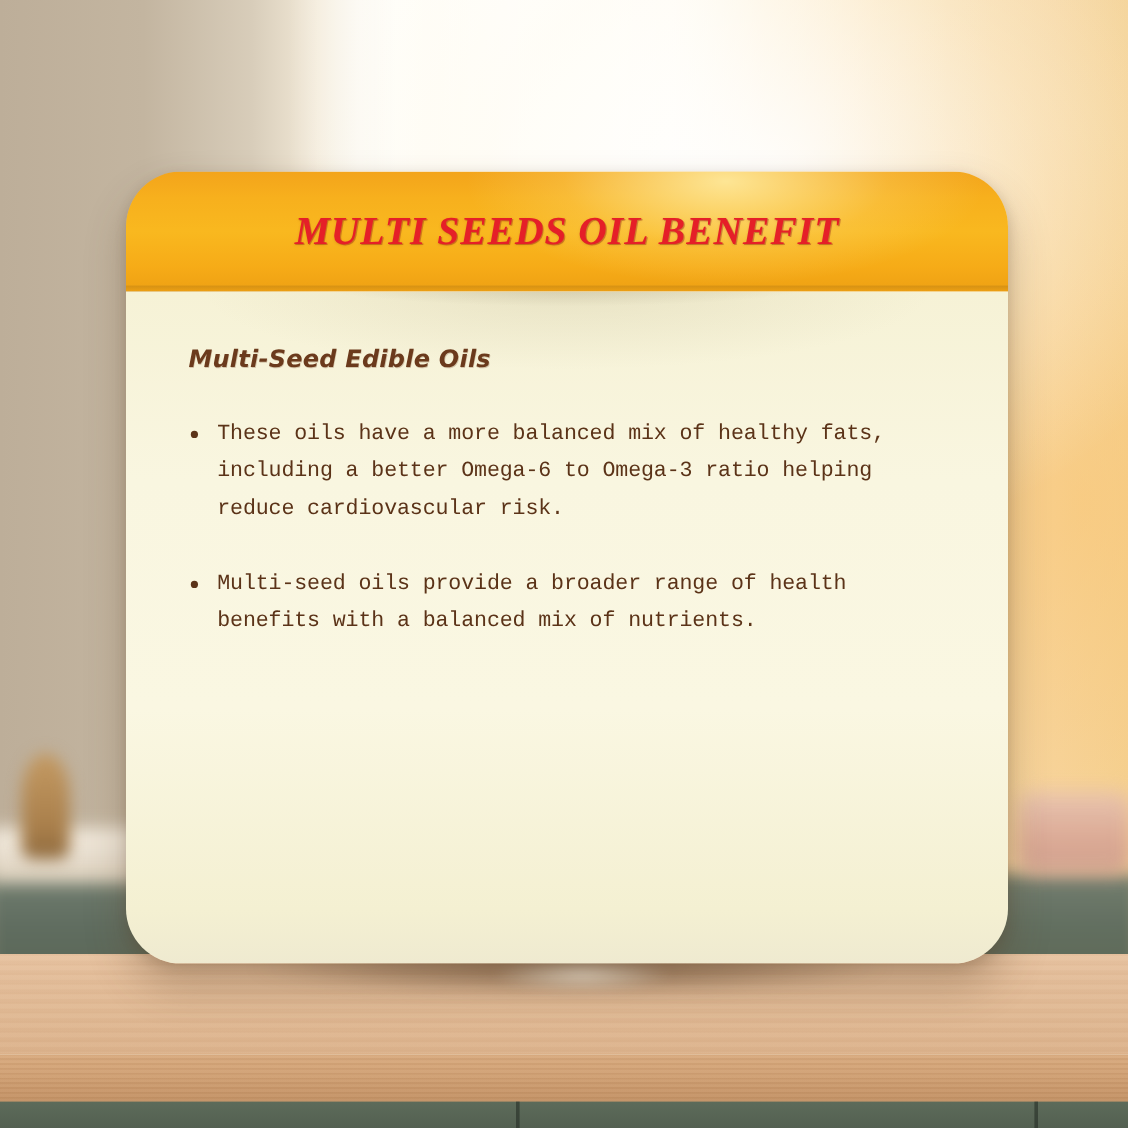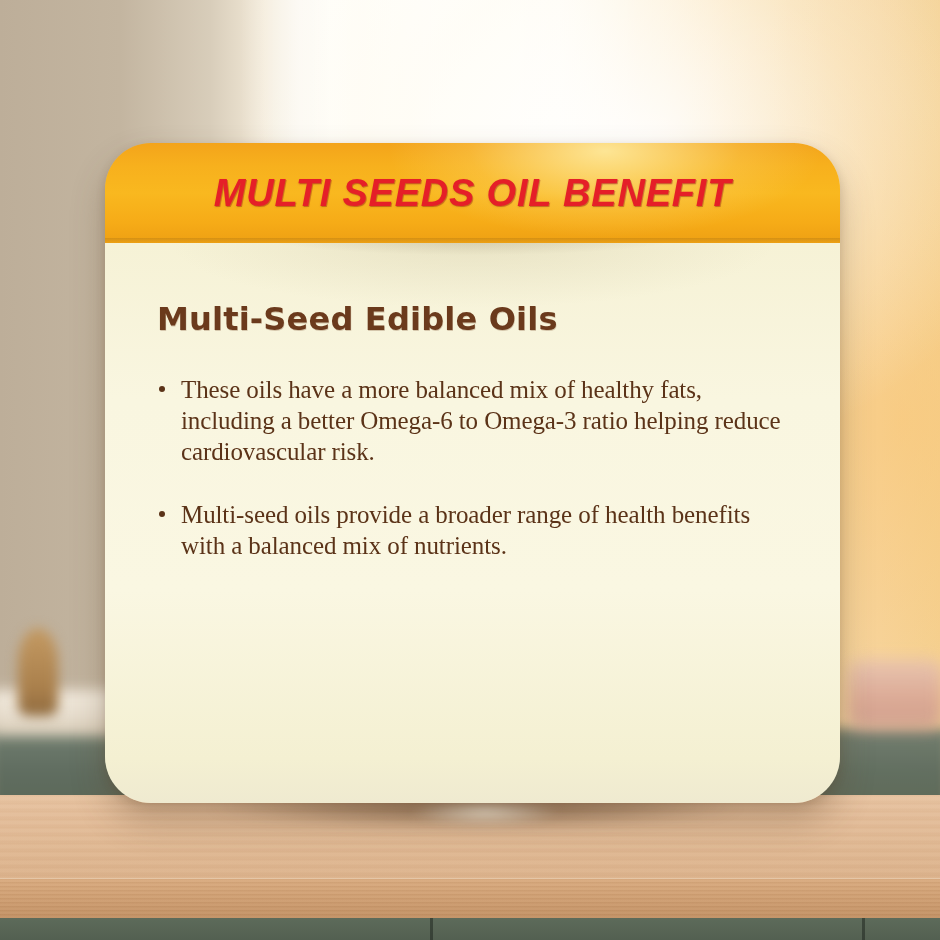--- a/index.html
+++ b/index.html
@@ -243,22 +243,22 @@
   }
   .card-header::after {
     content: "";
     position: absolute;
     left: 0; right: 0; bottom: 0;
     height: 5px;
     background: linear-gradient(to bottom, rgba(120,82,20,0.22), rgba(120,82,20,0));
   }
 
   .header-title {
-    font-family: Liberation Sans, sans-serif;
-    font-size: 38px;
+    font-family: Liberation Serif, serif;
+    font-size: 33px;
     font-weight: bold;
     font-style: italic;
     letter-spacing: 0.8px;
     color: #e51f28;
     text-shadow:
       1px 1px 0 rgba(140,20,22,0.35),
       0 1px 2px rgba(150,60,10,0.25);
     white-space: nowrap;
     margin: 16px;
     padding: 0 10px;
@@ -277,40 +277,41 @@
     content: "";
     position: absolute;
     left: 0; right: 0; top: 0;
     height: 26px;
     background: radial-gradient(ellipse 300px 26px at 50% -6px, rgba(150,140,110,0.30) 0%, rgba(150,140,110,0) 70%);
     pointer-events: none;
   }
 
   .subtitle {
     font-family: "DejaVu Sans", sans-serif;
-    font-size: 32px;
+    font-size: 20px;
     font-weight: bold;
+    font-style: italic;
     color: #6b3a1c;
-    margin: 13px 0 36px 0;
+    margin: 0 0 36px 0;
     letter-spacing: 0.2px;
     text-shadow: 0.5px 0.5px 0 rgba(107,58,28,0.25);
   }
 
   .bullet-list {
     list-style: none;
     margin: 0;
     padding: 0;
   }
   .bullet-item {
     position: relative;
     padding-left: 24px;
     margin-bottom: 32px;
     color: #5b3318;
-    font-family: Liberation Serif, serif;
-    font-size: 25px;
+    font-family: Liberation Mono, monospace;
+    font-size: 18px;
     line-height: 31px;
     letter-spacing: -0.1px;
   }
   .bullet-item:last-child { margin-bottom: 10px; }
   .bullet-dot {
     position: absolute;
     left: 2px;
     top: 12px;
     width: 6px;
     height: 6px;

